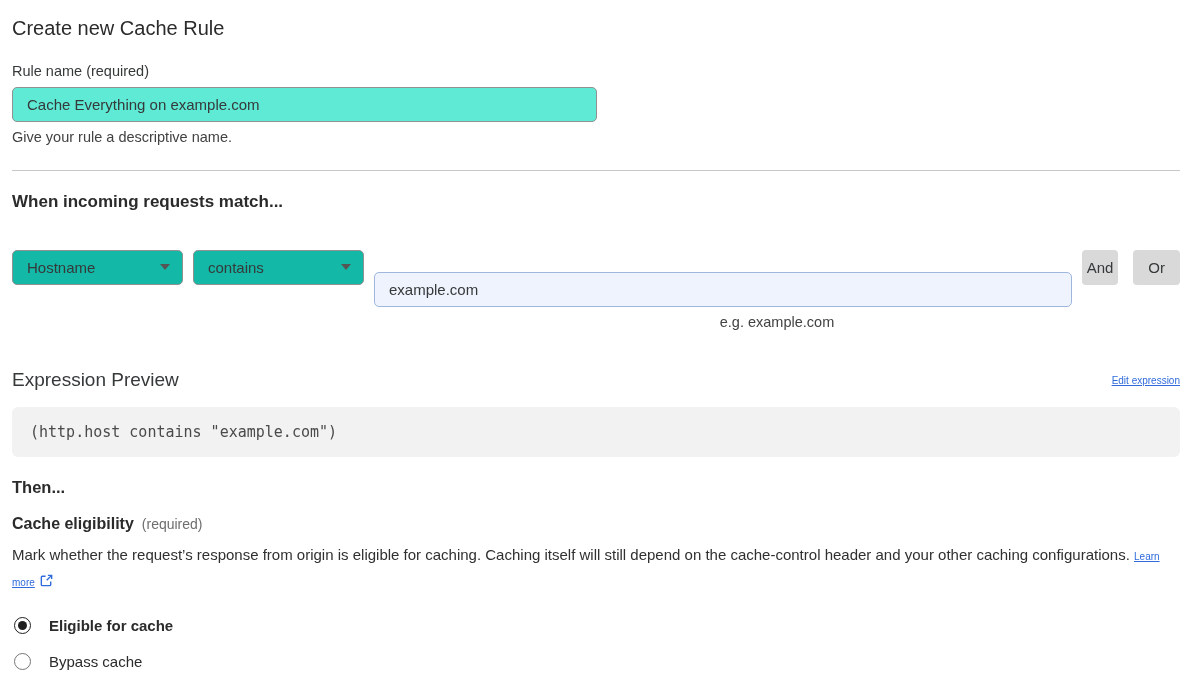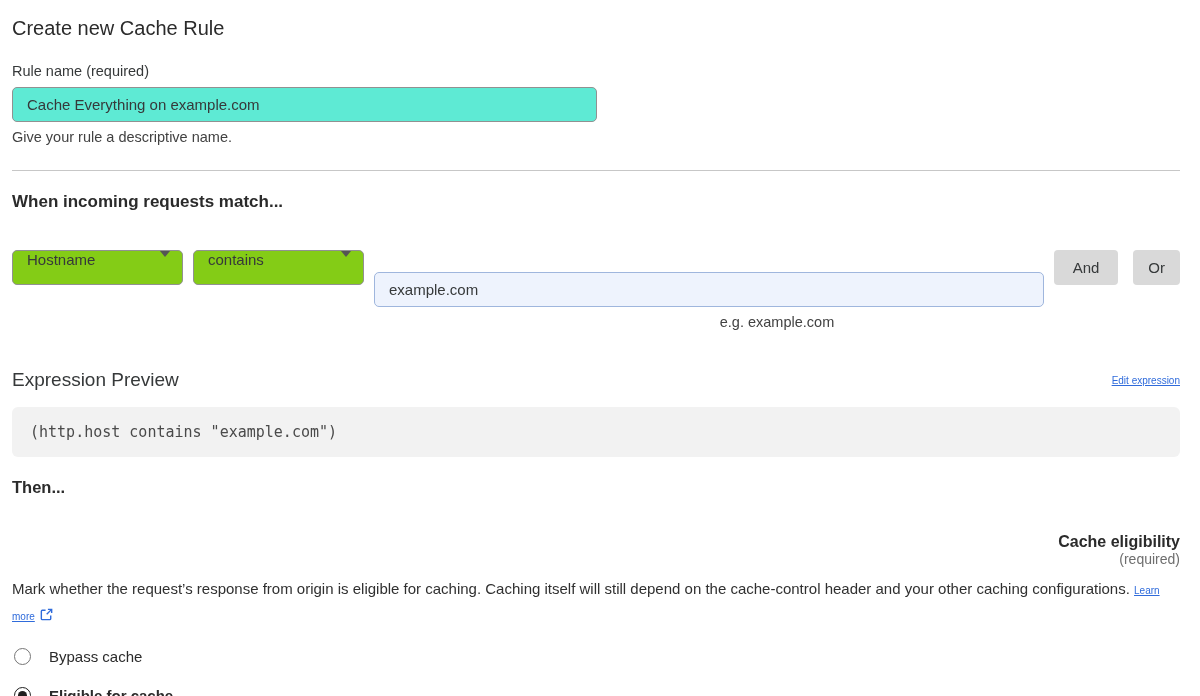--- a/index.html
+++ b/index.html
@@ -37,61 +37,61 @@
   }
   .match-heading { margin-top: 19px; }
 
   .cols-labels { margin-top: 15px; display: flex; }
   .col-label { font-size: 14.5px; line-height: 18px; color: #36393a; }
   .col-field    { width: 181px; }
   .col-operator { width: 181px; }
 
   .controls-row { margin-top: 13px; display: flex; align-items: center; }
   .select {
-    width: 171px; height: 35px; background: #84cc16;
+    width: 171px; height: 35px; background: #14b8a6;
     border: 1px solid #919191; border-radius: 5px;
-    display: flex; justify-content: space-between;
+    display: flex; align-items: center; justify-content: space-between;
     padding: 0 12px 0 14px; font-size: 15px; cursor: pointer; margin-right: 10px;
   }
   .caret {
     width: 0; height: 0;
     border-left: 5px solid transparent; border-right: 5px solid transparent;
     border-top: 6px solid #555; margin-left: 8px; flex: none;
   }
   .value-input {
     flex: 1 1 auto; height: 35px;
     background: #eef3fd; border: 1px solid #9fb6dd; border-radius: 5px;
     padding: 0 14px; font-size: 15px; color: #36393a; outline: none;
     font-family: "Liberation Sans", sans-serif;
     margin-top: 45px;
   }
   .logic-btn {
     height: 35px; border: none; border-radius: 4px; background: #d9d9d9;
     color: #36393a; font-size: 15px; font-family: "Liberation Sans", sans-serif;
     cursor: pointer; flex: none;
   }
-  .and-btn { margin-left: 10px; padding: 0 19px; }
+  .and-btn { margin-left: 10px; padding: 0 5px; }
   .or-btn  { margin-left: 15px; padding: 0 15px; }
 
   .value-help { margin-top: 6px; padding-left: 362px; font-size: 14.5px; line-height: 18px; color: #424242; text-align: center; }
 
   .expr-row { margin-top: 38px; display: flex; align-items: center; justify-content: space-between; }
   .expr-label { font-size: 19px; color: #36393a; }
   .link {
     color: #2f6bdb; text-decoration: underline; cursor: pointer; font-size: 10px;
   }
   .code-block {
     margin-top: 16px; height: 50px; background: #f2f2f2; border-radius: 6px;
     display: flex; align-items: center; padding: 0 18px;
     font-family: "DejaVu Sans Mono", monospace; font-size: 15px; color: #4a4a4a;
   }
 
   .then-heading { margin-top: 18px; font-size: 16.5px; }
 
-  .elig-heading-row { margin-top: 34px; display: flex; align-items: flex-end; flex-direction: column; }
+  .elig-heading-row { margin-top: 16px; display: flex; align-items: center; }
   .elig-heading { font-size: 16px; font-weight: 700; color: #2b2b2b; }
   .elig-required { margin-left: 8px; font-size: 14px; color: #6e6e6e; }
 
   .elig-desc { margin-top: 10px; font-size: 15px; line-height: 24px; color: #303030; max-width: 1150px; }
   .external-icon { display: inline-block; vertical-align: -2px; margin-left: 4px; }
 
   .radio-row { display: flex; align-items: center; cursor: pointer; }
   .radio-row-0 { margin-top: 19px; }
   .radio-row-1 { margin-top: 22px; }
   .radio-circle {
@@ -155,27 +155,27 @@
 
   <p class="elig-desc">
     <span>Mark whether the request’s response from origin is eligible for caching. Caching itself will still depend on the cache-control header and your other caching configurations.</span>
     <a class="link">Learn more</a><svg class="external-icon" width="15" height="15" viewBox="0 0 16 16" fill="none">
       <path d="M12.5 9v3.5a1 1 0 0 1-1 1h-8a1 1 0 0 1-1-1v-8a1 1 0 0 1 1-1H7" stroke="#2f6bdb" stroke-width="1.5" fill="none"></path>
       <path d="M9.5 2.5h4v4" stroke="#2f6bdb" stroke-width="1.5" fill="none"></path>
       <path d="M13.2 2.8 8.2 7.8" stroke="#2f6bdb" stroke-width="1.5"></path>
     </svg>
   </p>
 
+  <div class="radio-row radio-row-1 selected">
+    <span class="radio-circle">
+        <span class="radio-dot"></span>
+      </span>
+    <span class="radio-label">Eligible for cache</span>
+  </div>
+
   <div class="radio-row radio-row-0">
     <span class="radio-circle">
         <span class="radio-dot"></span>
       </span>
     <span class="radio-label">Bypass cache</span>
   </div>
 
-  <div class="radio-row radio-row-1 selected">
-    <span class="radio-circle">
-        <span class="radio-dot"></span>
-      </span>
-    <span class="radio-label">Eligible for cache</span>
-  </div>
-
 </div>
 
 </body></html>

